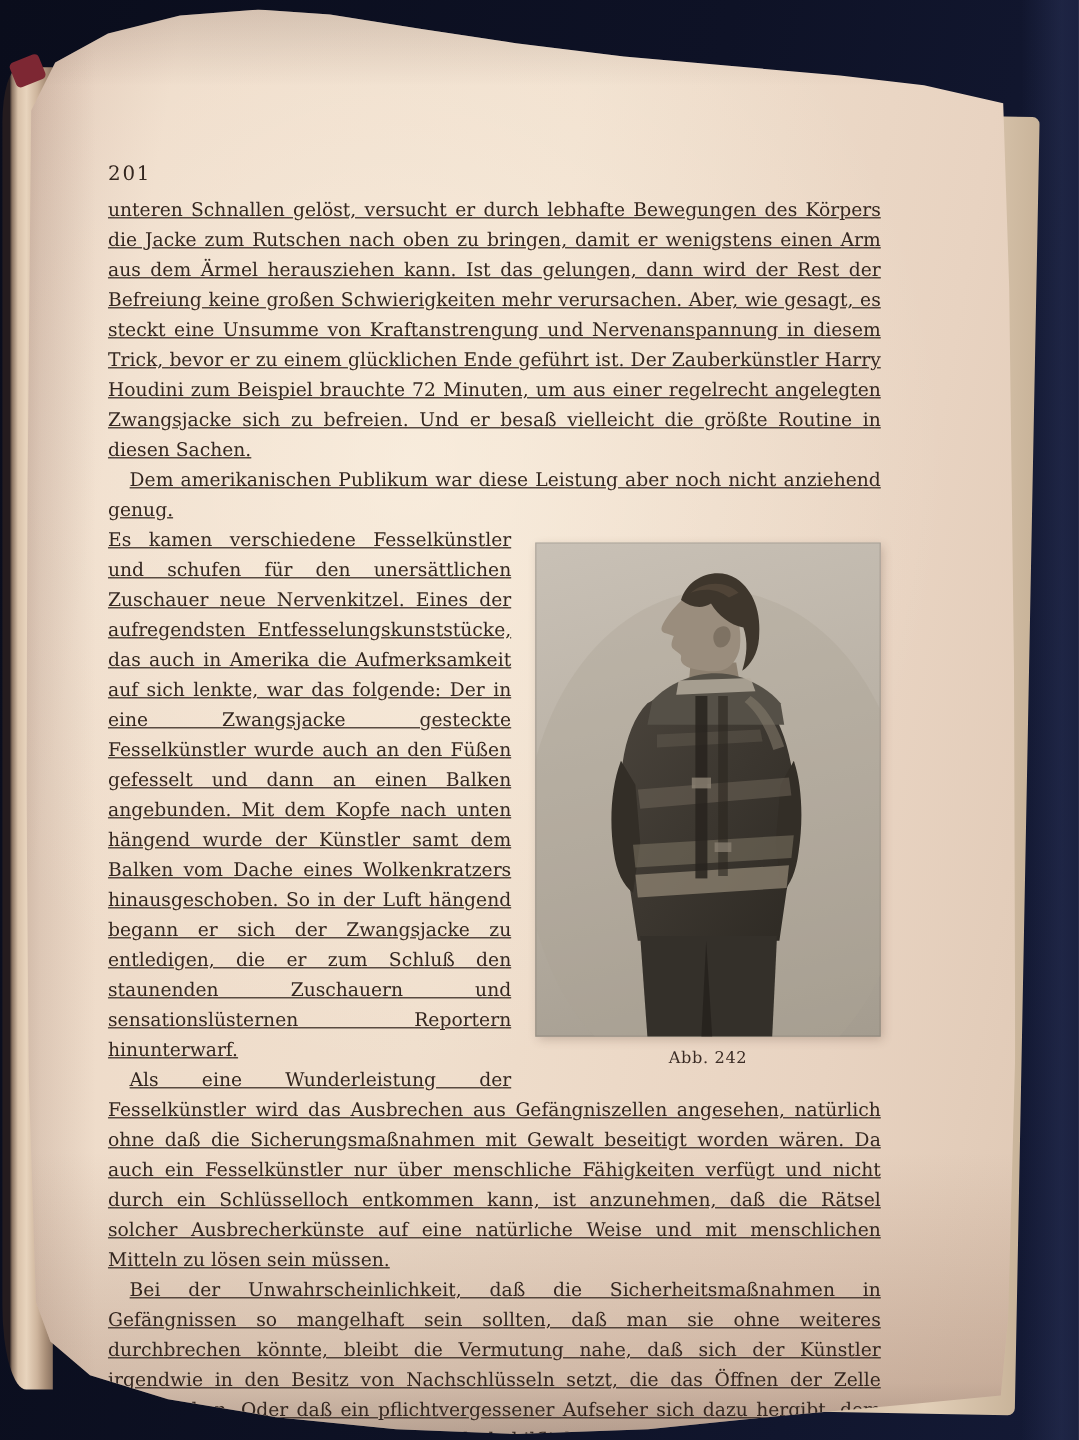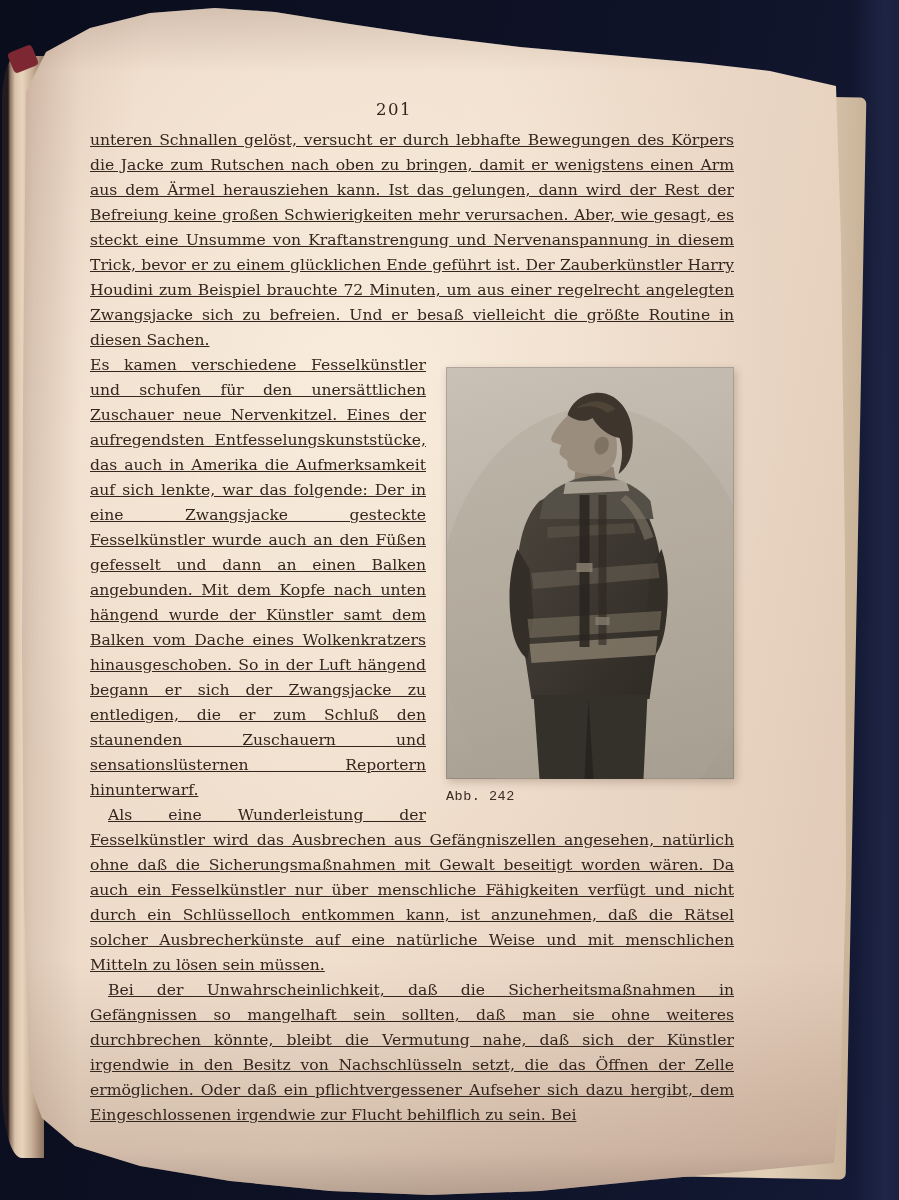--- a/index.html
+++ b/index.html
@@ -62,58 +62,59 @@
   }
 
   
   .content {
     position: absolute; left: 90px; top: 98px; width: 644px;
     color: #33261f;
     font-size: 15.6px; line-height: 25px;
     text-align: justify;
   }
   .folio {
-    text-align: center; padding-right: 36px; margin-bottom: 6px;
-    font-size: 16.5px; letter-spacing: 1.5px; line-height: 24px;
+    text-align: left; padding-right: 36px; margin-bottom: 6px;
+    font-size: 16.5px; letter-spacing: 1.5px; line-height: 24px; margin-top: 35px;
   }
   .content p { margin: 0; text-decoration: underline; }
   .content p.indent { text-indent: 18px; }
 
   figure.fig {
     float: right; width: 288px;
     margin: 14px 0 18px 20px; padding: 0;
   }
   .photo {
     width: 288px; height: 412px;
     background: linear-gradient(165deg, #c9c1b6 0%, #b6aea2 55%, #a49c8f 100%);
     box-shadow: inset 0 0 0 1px rgba(90,80,70,.25), 2px 3px 8px rgba(80,50,40,.25);
     overflow: hidden;
   }
   .photo svg { display: block; width: 100%; height: 100%; }
   figcaption.caption {
-    font-size: 13.5px; margin-top: 9px;
-    letter-spacing: .5px; color: #3a2b24; line-height: 18px; font-family: Liberation Mono, monospace;
+    text-align: center; font-size: 13.5px; margin-top: 9px;
+    letter-spacing: .5px; color: #3a2b24; line-height: 18px;
   }
 </style>
 </head>
 <body>
 
 <div class="cover-right-band"></div>
 <div class="cover-corner-glint"></div>
 <div class="fore-edges"></div>
 <div class="edge-red"></div>
 <div class="page-behind"></div>
 
 <div class="page">
   <div class="content">
 
     <div class="folio">201</div>
 
     <p>unteren Schnallen gelöst, versucht er durch lebhafte Bewegungen des Körpers die Jacke zum Rutschen nach oben zu bringen, damit er wenigstens einen Arm aus dem Ärmel herausziehen kann. Ist das gelungen, dann wird der Rest der Befreiung keine großen Schwierigkeiten mehr verursachen. Aber, wie gesagt, es steckt eine Unsumme von Kraftanstrengung und Nervenanspannung in diesem Trick, bevor er zu einem glücklichen Ende geführt ist. Der Zauberkünstler Harry Houdini zum Beispiel brauchte 72 Minuten, um aus einer regelrecht angelegten Zwangsjacke sich zu befreien. Und er besaß vielleicht die größte Routine in diesen Sachen.</p>
 
+    <p class="indent">Dem amerikanischen Publikum war diese Leistung aber noch nicht anziehend genug.</p>
 
     <figure class="fig">
       <div class="photo">
 
         <svg viewBox="0 0 285 412" aria-hidden="true">
           <defs>
             <linearGradient id="jk" x1="0" y1="0" x2="1" y2="1">
               <stop offset="0" stop-color="#4a443c"></stop>
               <stop offset="1" stop-color="#2e2a24"></stop>
             </linearGradient>

